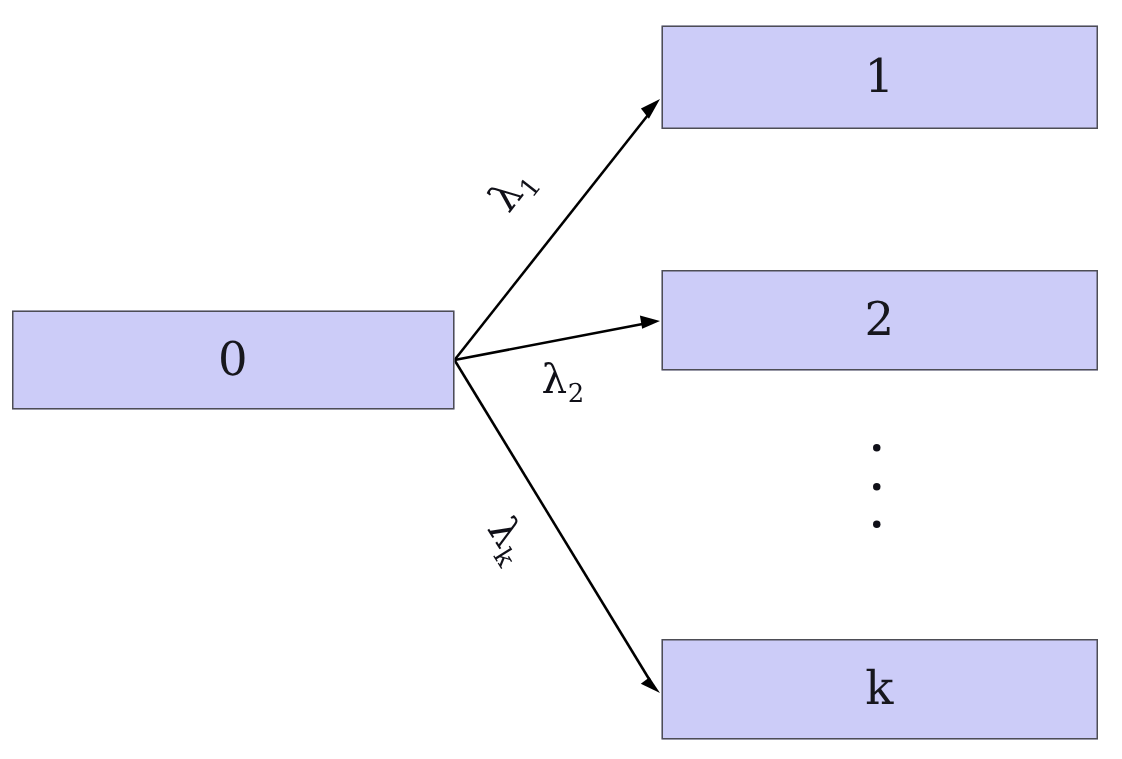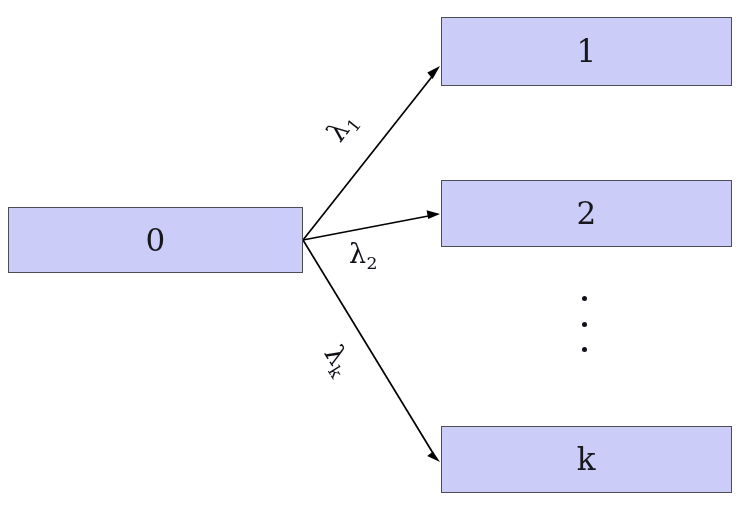--- a/index.html
+++ b/index.html
@@ -69,21 +69,21 @@
     top: 0.33em;
     left: 0.02em;
   }
   #label-lambda-1 {
     left: 327px;
     top: 113px;
     transform: rotate(-52deg);
     transform-origin: 50% 50%;
   }
   #label-lambda-2 {
-    left: 349px;
+    left: 361px;
     top: 240px;
     transform: rotate(0deg);
   }
   #label-lambda-k {
     left: 325px;
     top: 346px;
     transform: rotate(58deg);
     transform-origin: 50% 50%;
   }
 

